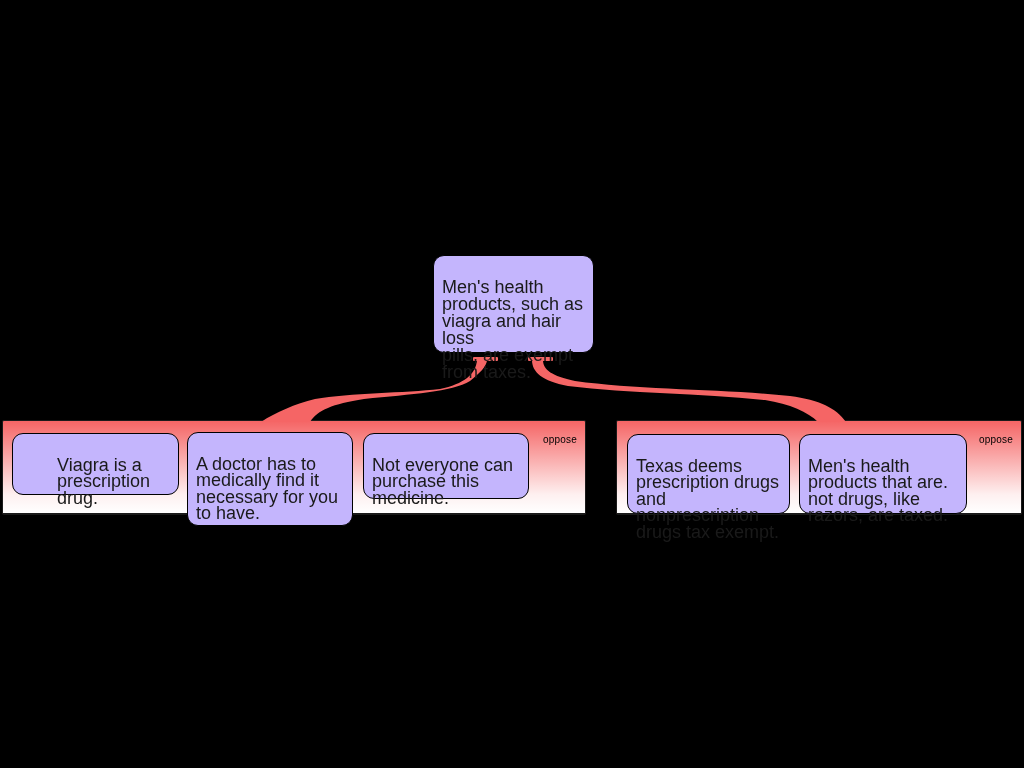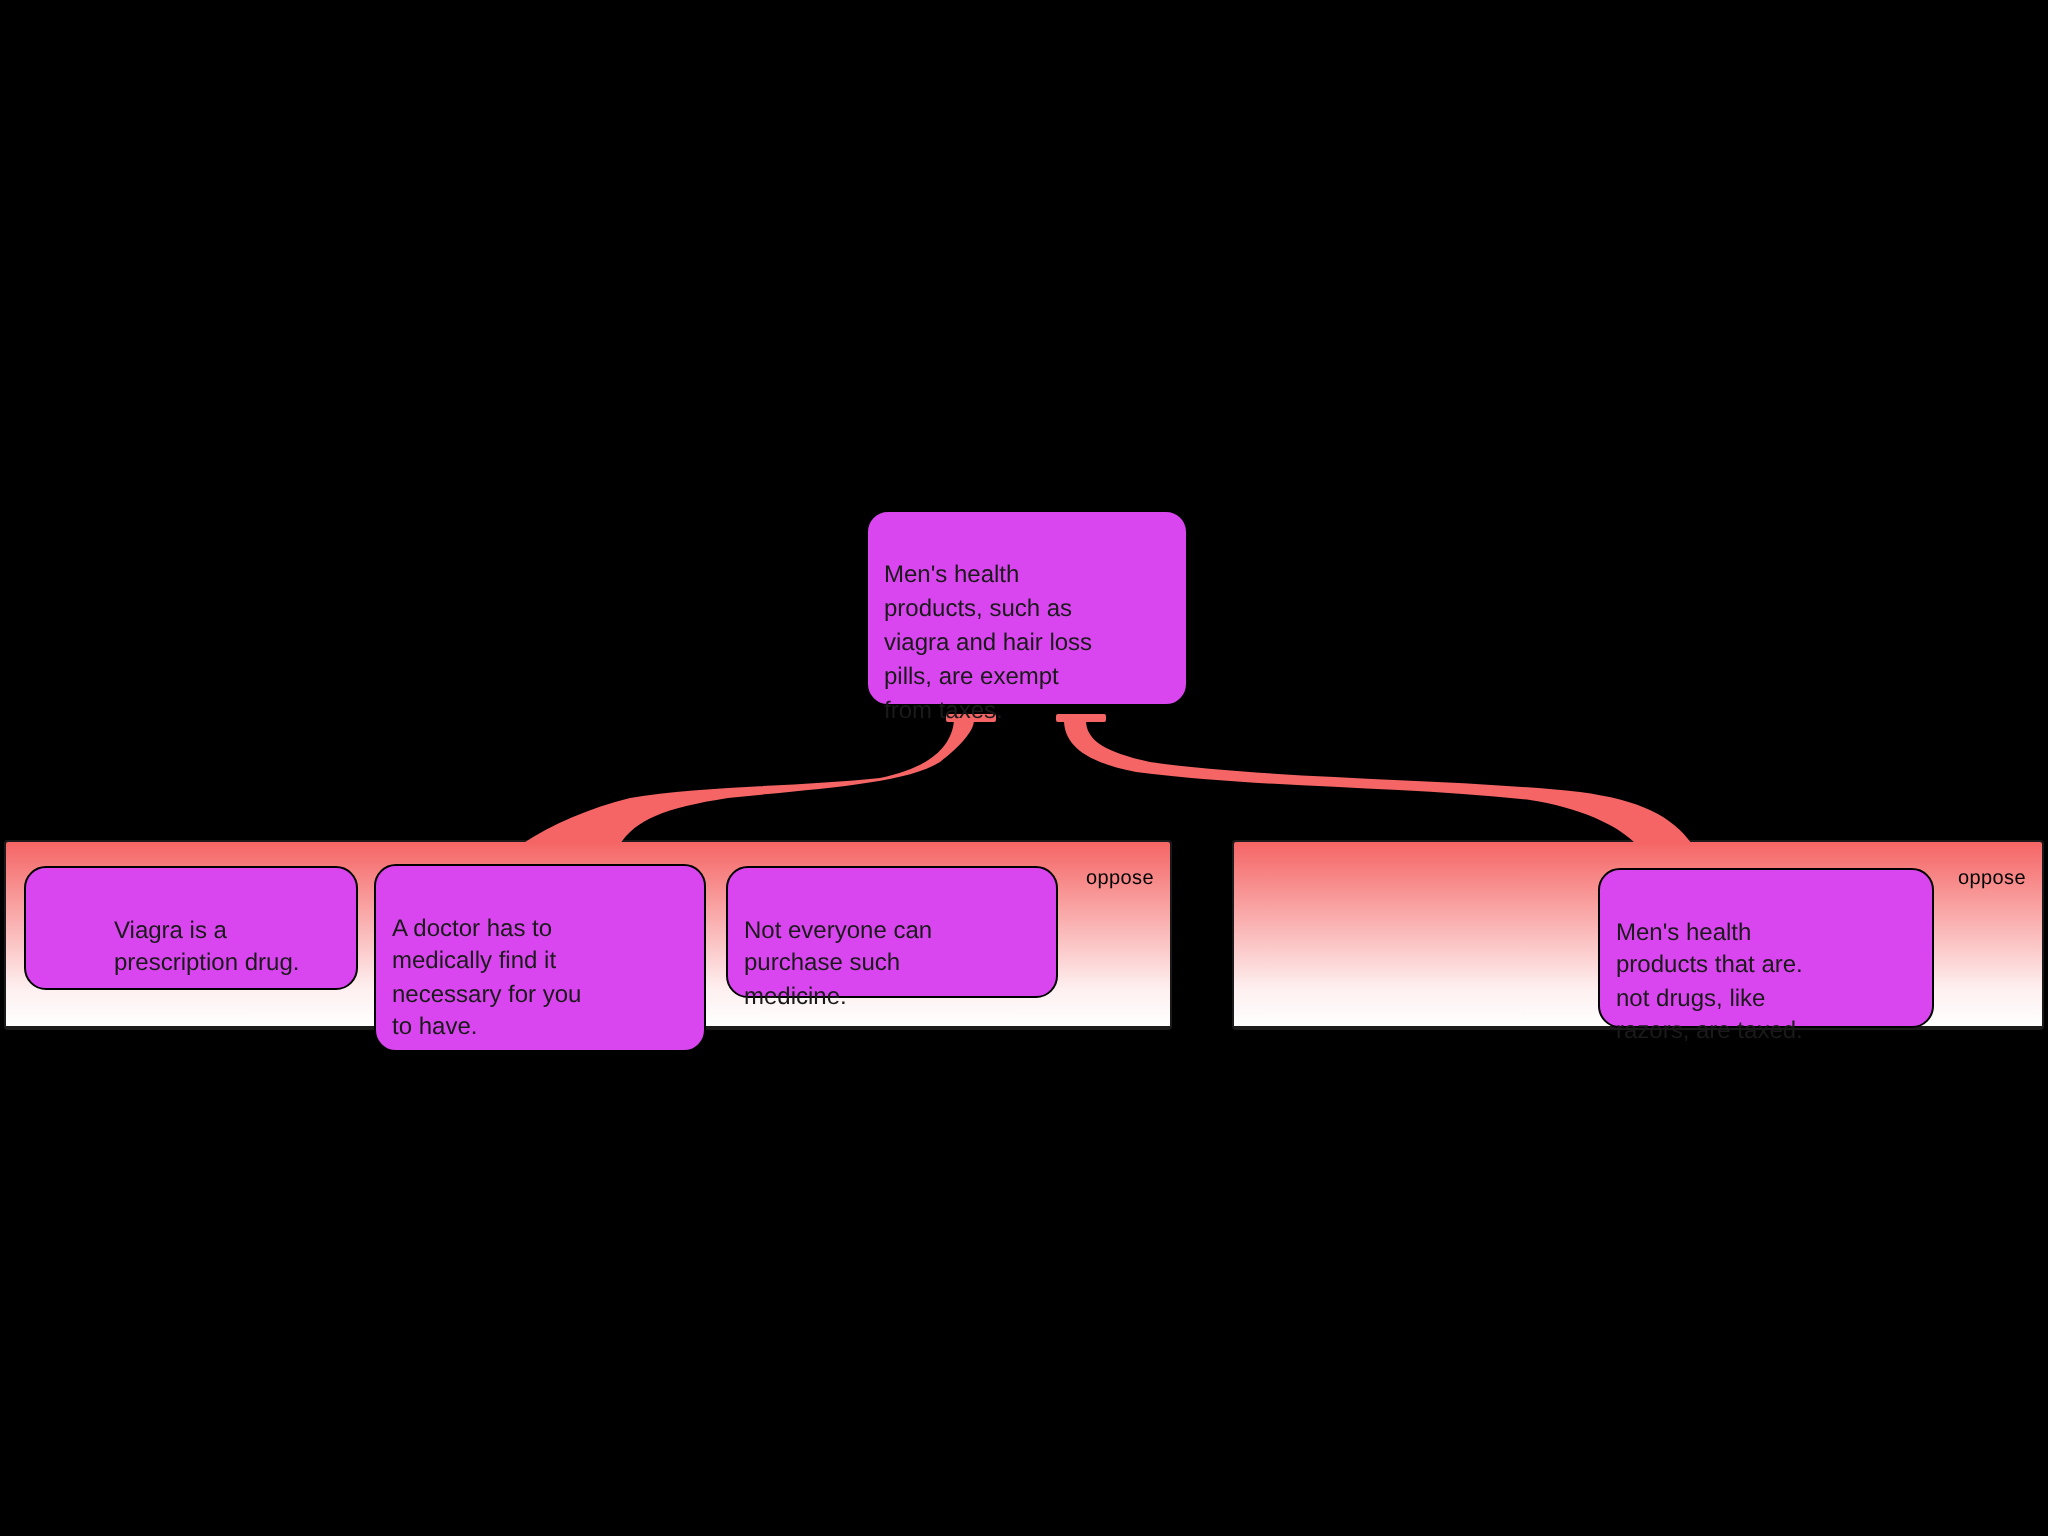--- a/index.html
+++ b/index.html
@@ -7,26 +7,26 @@
     position: relative;
     width: 1024px;
     height: 768px;
     background: #000;
     overflow: hidden;
     font-family: "Liberation Sans", sans-serif;
   }
   .node {
     position: absolute;
     box-sizing: border-box;
-    background: #d946ef;
+    background: #c4b5fd;
     border: 1.5px solid #000;
     border-radius: 11px;
     padding: 6px 8px;
     color: #1a1a1a;
-    font-size: 12px;
+    font-size: 18px;
     line-height: 17px;
     white-space: pre-line;
     z-index: 3;
   }
   #claim-node { left: 433px; top: 255px; width: 161px; height: 98px; }
   .premise { line-height: 16.5px; z-index: 4; }
   #premise-0 { left: 12px;  top: 433px; width: 167px; height: 62px; padding-left: 44px; }
   #premise-1 { left: 187px; top: 432px; width: 166px; height: 94px; }
   #premise-2 { left: 363px; top: 433px; width: 166px; height: 66px; }
   #premise-3 { left: 627px; top: 434px; width: 163px; height: 80px; }
@@ -92,24 +92,30 @@
 prescription drug.</span>
   </div>
   <div class="node premise" id="premise-1">
     <span>A doctor has to
 medically find it
 necessary for you
 to have.</span>
   </div>
   <div class="node premise" id="premise-2">
     <span>Not everyone can
-purchase such
+purchase this
 medicine.</span>
   </div>
 
+  <div class="node premise" id="premise-3">
+    <span>Texas deems
+prescription drugs
+and nonprescription
+drugs tax exempt.</span>
+  </div>
   <div class="node premise" id="premise-4">
     <span>Men's health
 products that are.
 not drugs, like
 razors, are taxed.</span>
   </div>
 
   <svg id="connector-layer" viewBox="0 0 1024 768" xmlns="http://www.w3.org/2000/svg">
 
     <rect x="473" y="357" width="25" height="4" rx="1" fill="#f56565"></rect>

